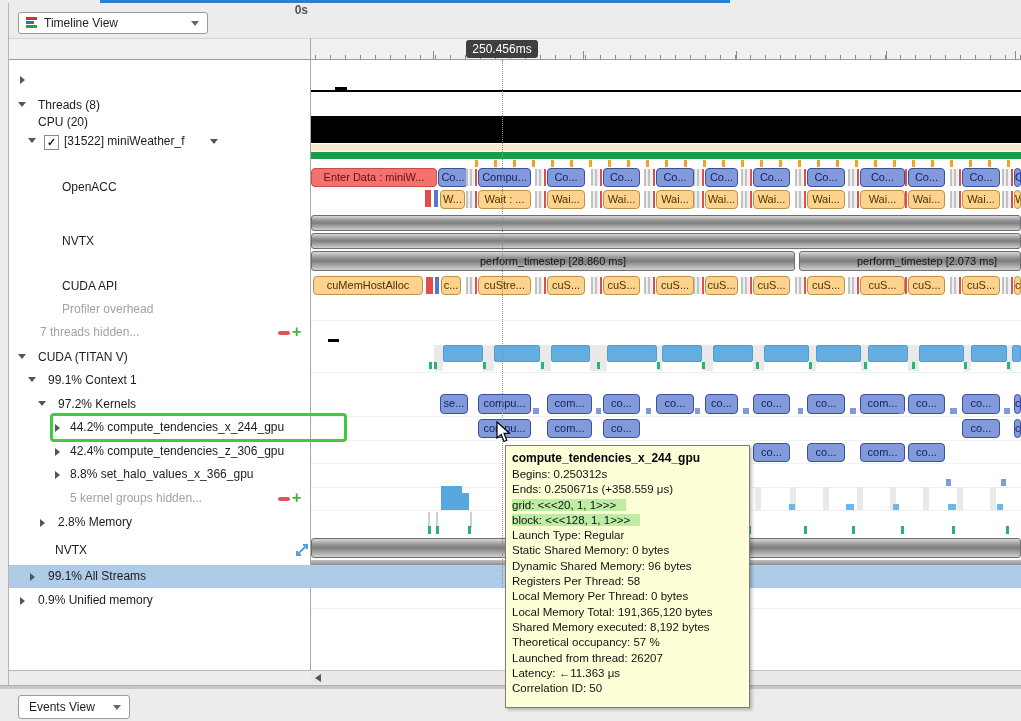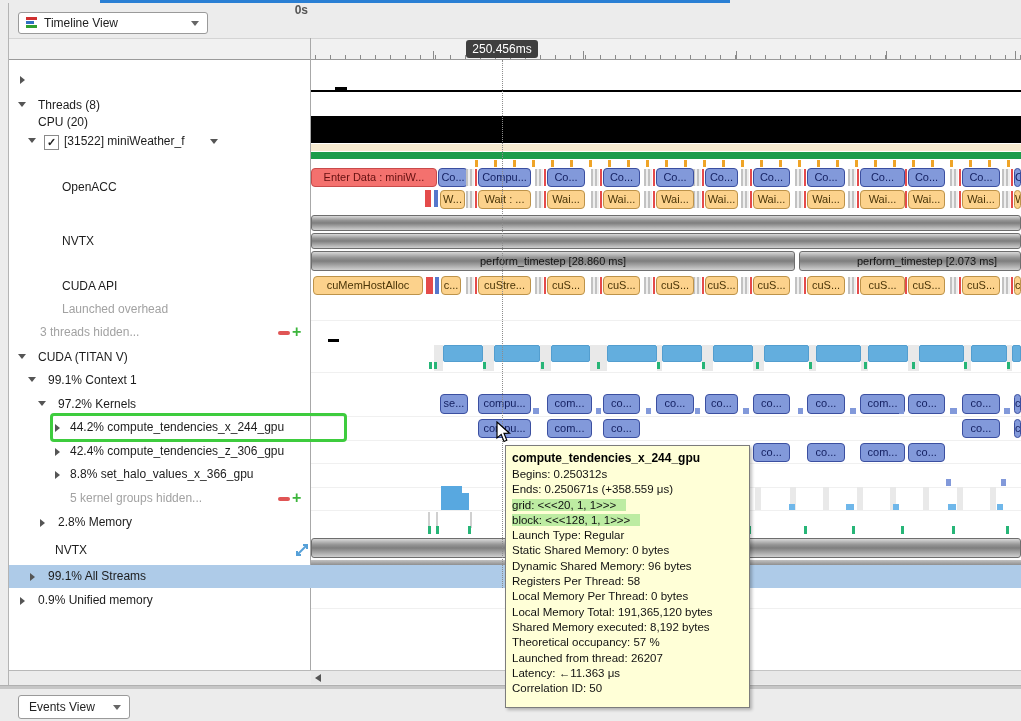--- a/index.html
+++ b/index.html
@@ -162,22 +162,22 @@
       <div class="srow-label" style="left: 38px; top: 72px; margin-top: 43px;">CPU (20)</div>
       <div class="tri-d" style="left: 18px; top: 102px;"></div>
       <div class="srow-label" style="left: 38px; top: 98px;">Threads (8)</div>
       <div class="tri-d" style="left: 28px; top: 138px;"></div>
       <div class="srow-label" style="left: 64px; top: 134px;">[31522] miniWeather_f</div>
       <div class="chk" style="left: 44px; top: 135px;">✓</div>
       <div class="tri-d" style="left: 210px; top: 139px;"></div>
       <div class="srow-label" style="left: 62px; top: 180px;">OpenACC</div>
       <div class="srow-label" style="left: 62px; top: 234px;">NVTX</div>
       <div class="srow-label" style="left: 62px; top: 279px;">CUDA API</div>
-      <div class="srow-label muted" style="left: 62px; top: 302px;">Launched overhead</div>
-      <div class="srow-label muted" style="left: 40px; top: 325px;">3 threads hidden...</div>
+      <div class="srow-label muted" style="left: 62px; top: 302px;">Profiler overhead</div>
+      <div class="srow-label muted" style="left: 40px; top: 325px;">7 threads hidden...</div>
       <div class="pm-minus" style="left: 278px; top: 331px;"></div>
       <div class="pm-plus" style="left: 292px; top: 326px;">+</div>
       <div class="tri-d" style="left: 18px; top: 354px;"></div>
       <div class="srow-label" style="left: 38px; top: 350px;">CUDA (TITAN V)</div>
       <div class="tri-d" style="left: 28px; top: 377px;"></div>
       <div class="srow-label" style="left: 48px; top: 373px;">99.1% Context 1</div>
       <div class="tri-d" style="left: 38px; top: 401px;"></div>
       <div class="srow-label" style="left: 58px; top: 397px;">97.2% Kernels</div>
       <div class="tri-r" style="left: 55px; top: 424px;"></div>
       <div class="srow-label" style="left: 70px; top: 420px;">44.2% compute_tendencies_x_244_gpu</div>

